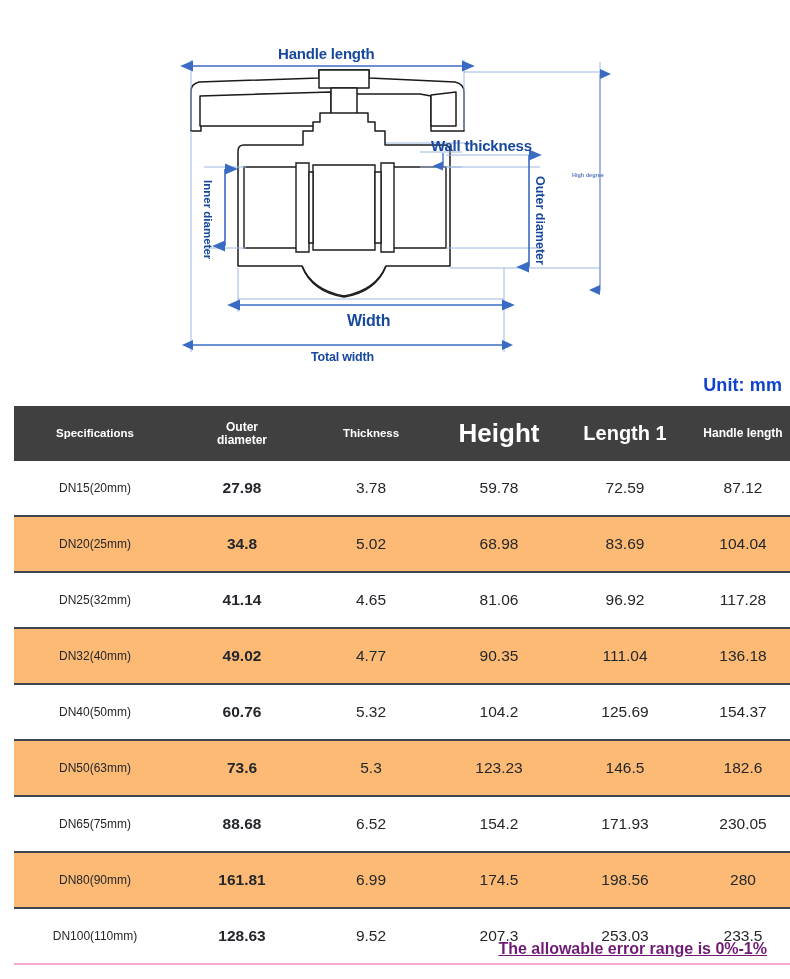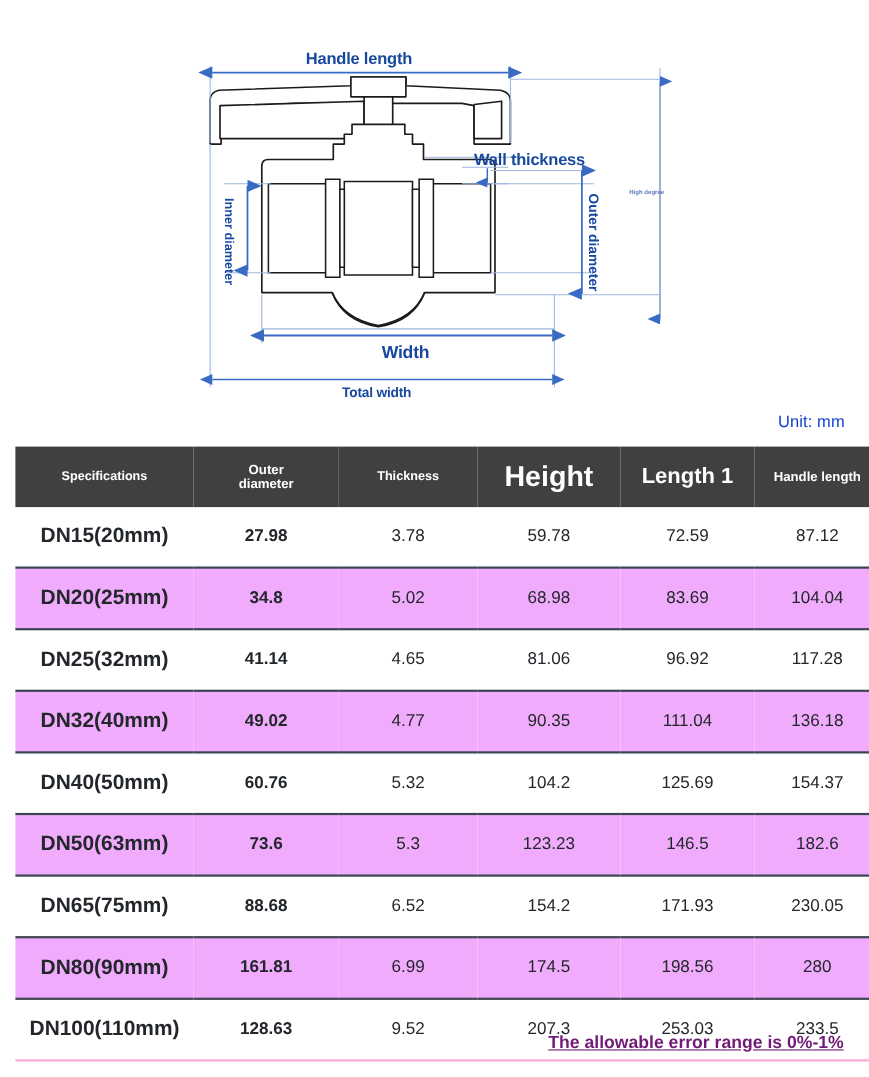--- a/index.html
+++ b/index.html
@@ -61,24 +61,24 @@
   .lbl-high-deg  {
     left: 572px; top: 172px; font-size: 5.5px;
     color: #5b79bd; font-weight: bold;
     writing-mode: horizontal-tb;
     text-align: center; line-height: 1.15;
   }
 
   
   #unit-line {
     position: absolute;
-    right: 22px;
+    right: 8px;
     top: 375px;
-    font-size: 15px;
-    font-weight: normal;
+    font-size: 18px;
+    font-weight: bold;
     color: #1144cc;
     letter-spacing: 0.1px;
   }
 
   
   #spec-table {
     position: absolute;
     left: 14px;
     top: 406px;
     width: 762px;
@@ -107,28 +107,28 @@
     height: 52px;
     text-align: center;
     vertical-align: middle;
     border-top: 2px solid #3c4650;
     color: #23272b;
     font-size: 15.5px;
   }
   #spec-table tbody tr:first-child td { border-top: none; }
   #spec-table tbody tr:last-child td  { border-bottom: 2px solid #f9a8d4; }
 
-  #spec-table tbody td.c-spec  { font-size: 19px; font-weight: bold; margin-top: 22px; }
+  #spec-table tbody td.c-spec  { font-size: 12px; font-weight: normal; margin-top: 22px; }
   #spec-table tbody td.c-outer { font-size: 15.5px; font-weight: bold; }
   #spec-table tbody td.c-thick,
   #spec-table tbody td.c-height,
   #spec-table tbody td.c-len1,
   #spec-table tbody td.c-handle { font-weight: normal; }
 
-  #spec-table tbody tr.alt td { background: #f0abfc; }
+  #spec-table tbody tr.alt td { background: #fdba74; }
 
   
   #footer-note {
     position: absolute;
     right: 23px;
     top: 940px;
     font-size: 16px;
     font-weight: bold;
     color: #701a75;
     text-decoration: underline;

